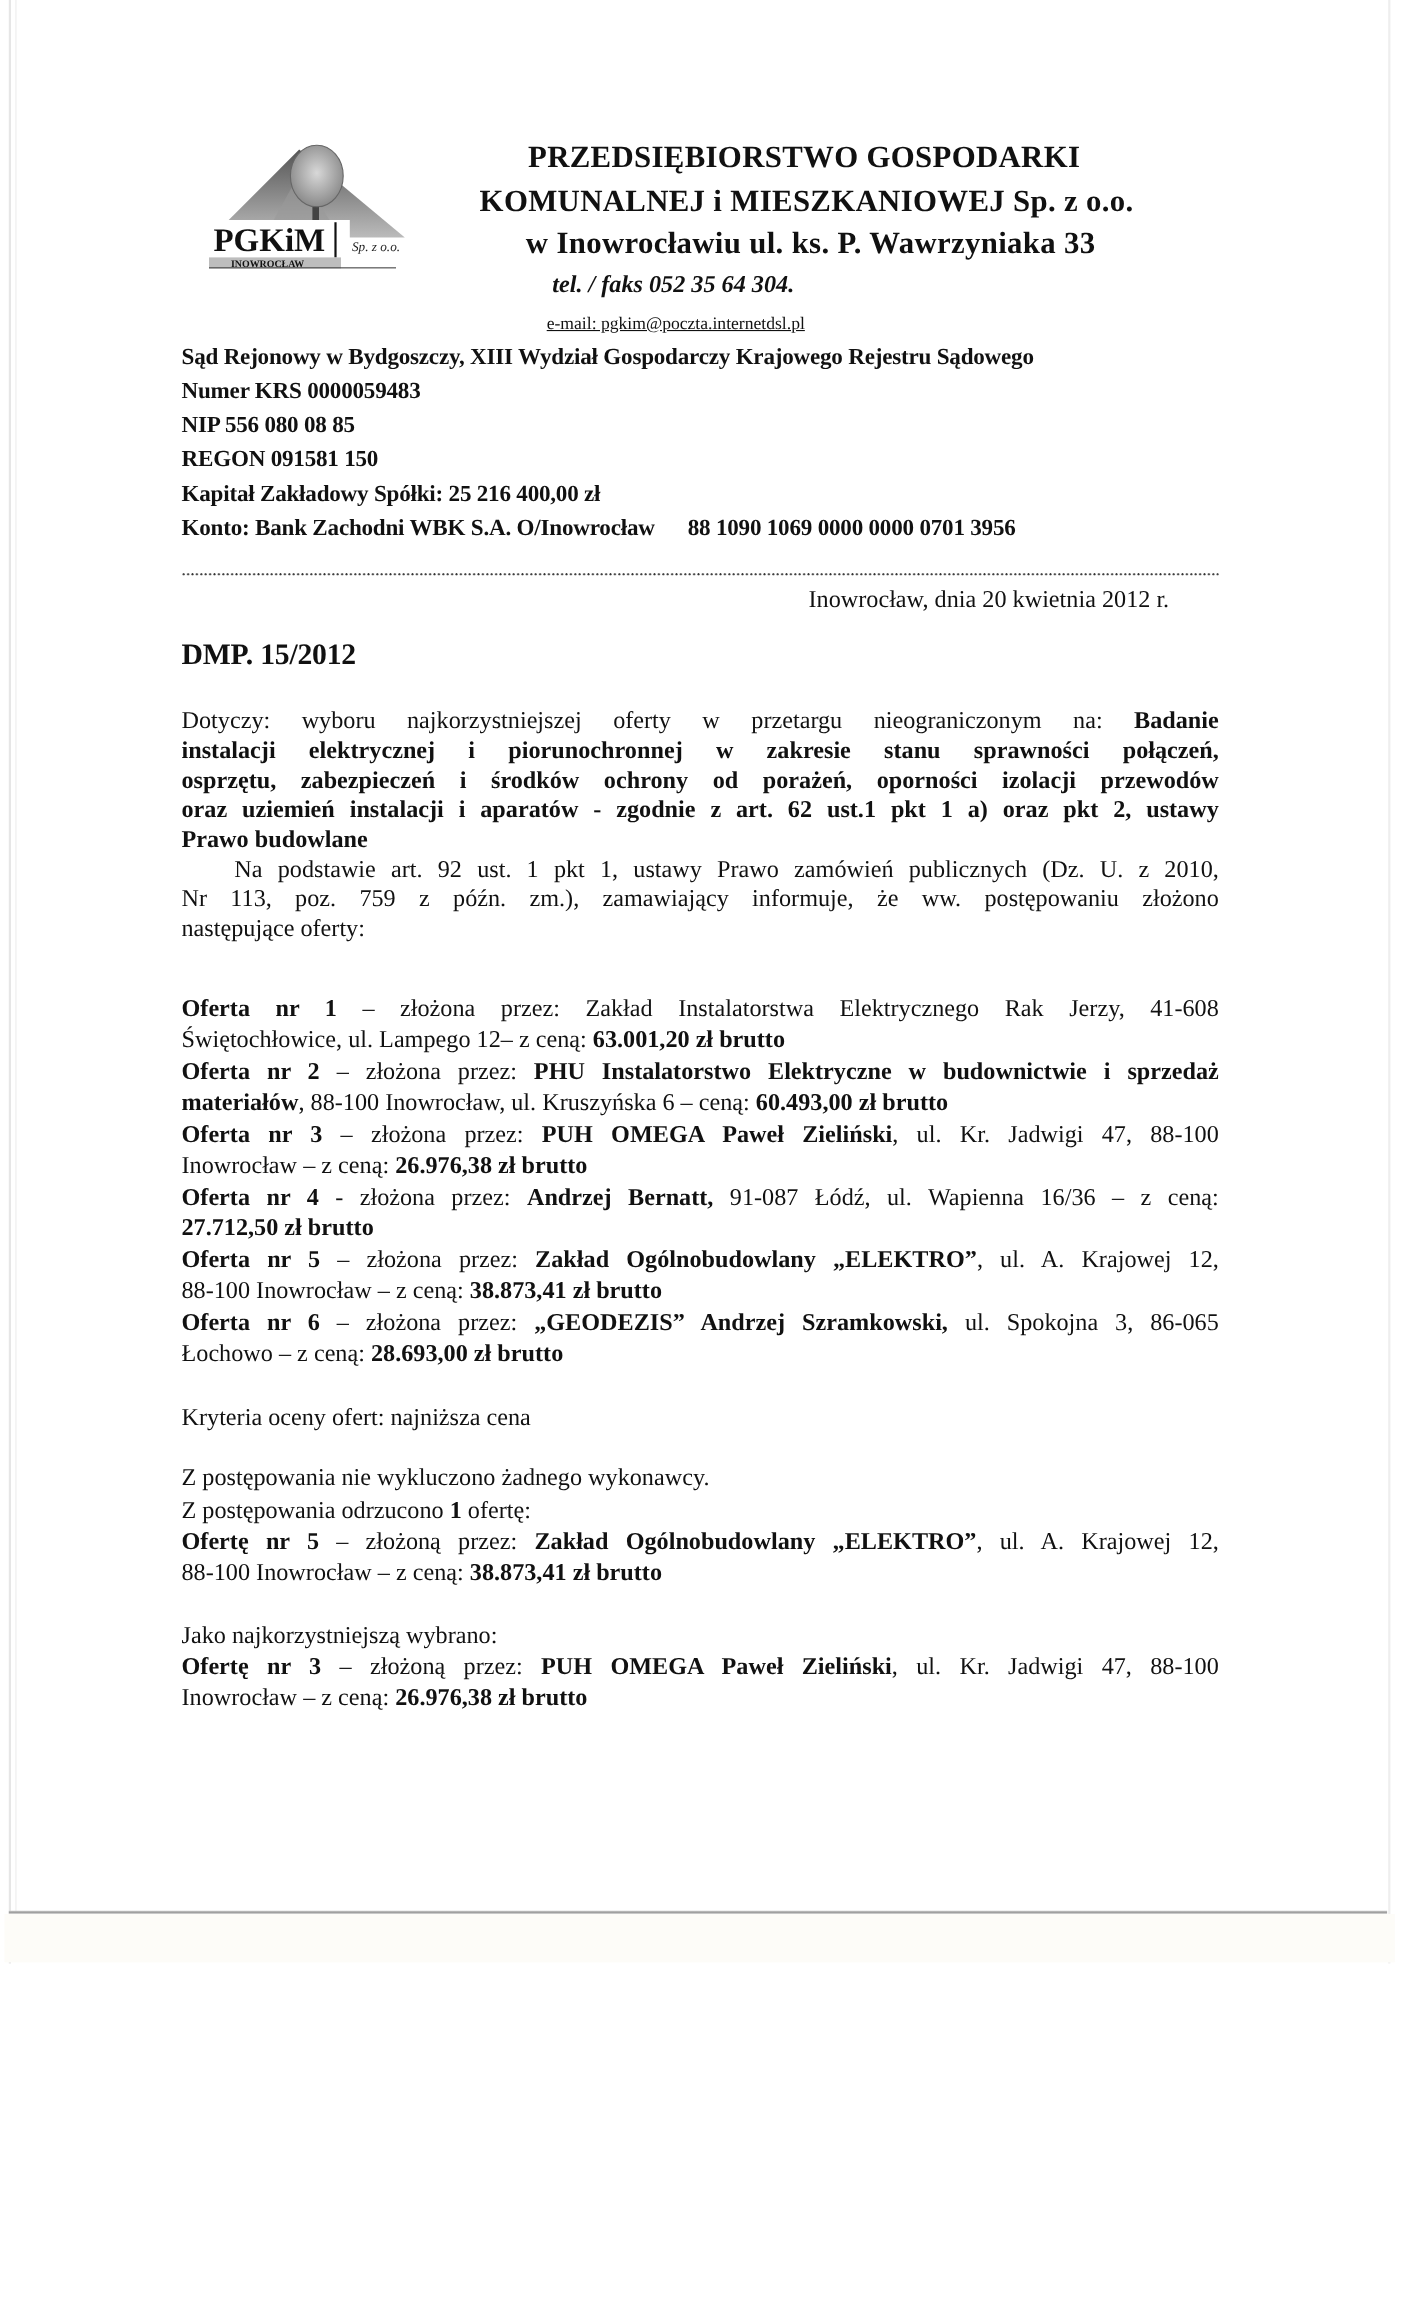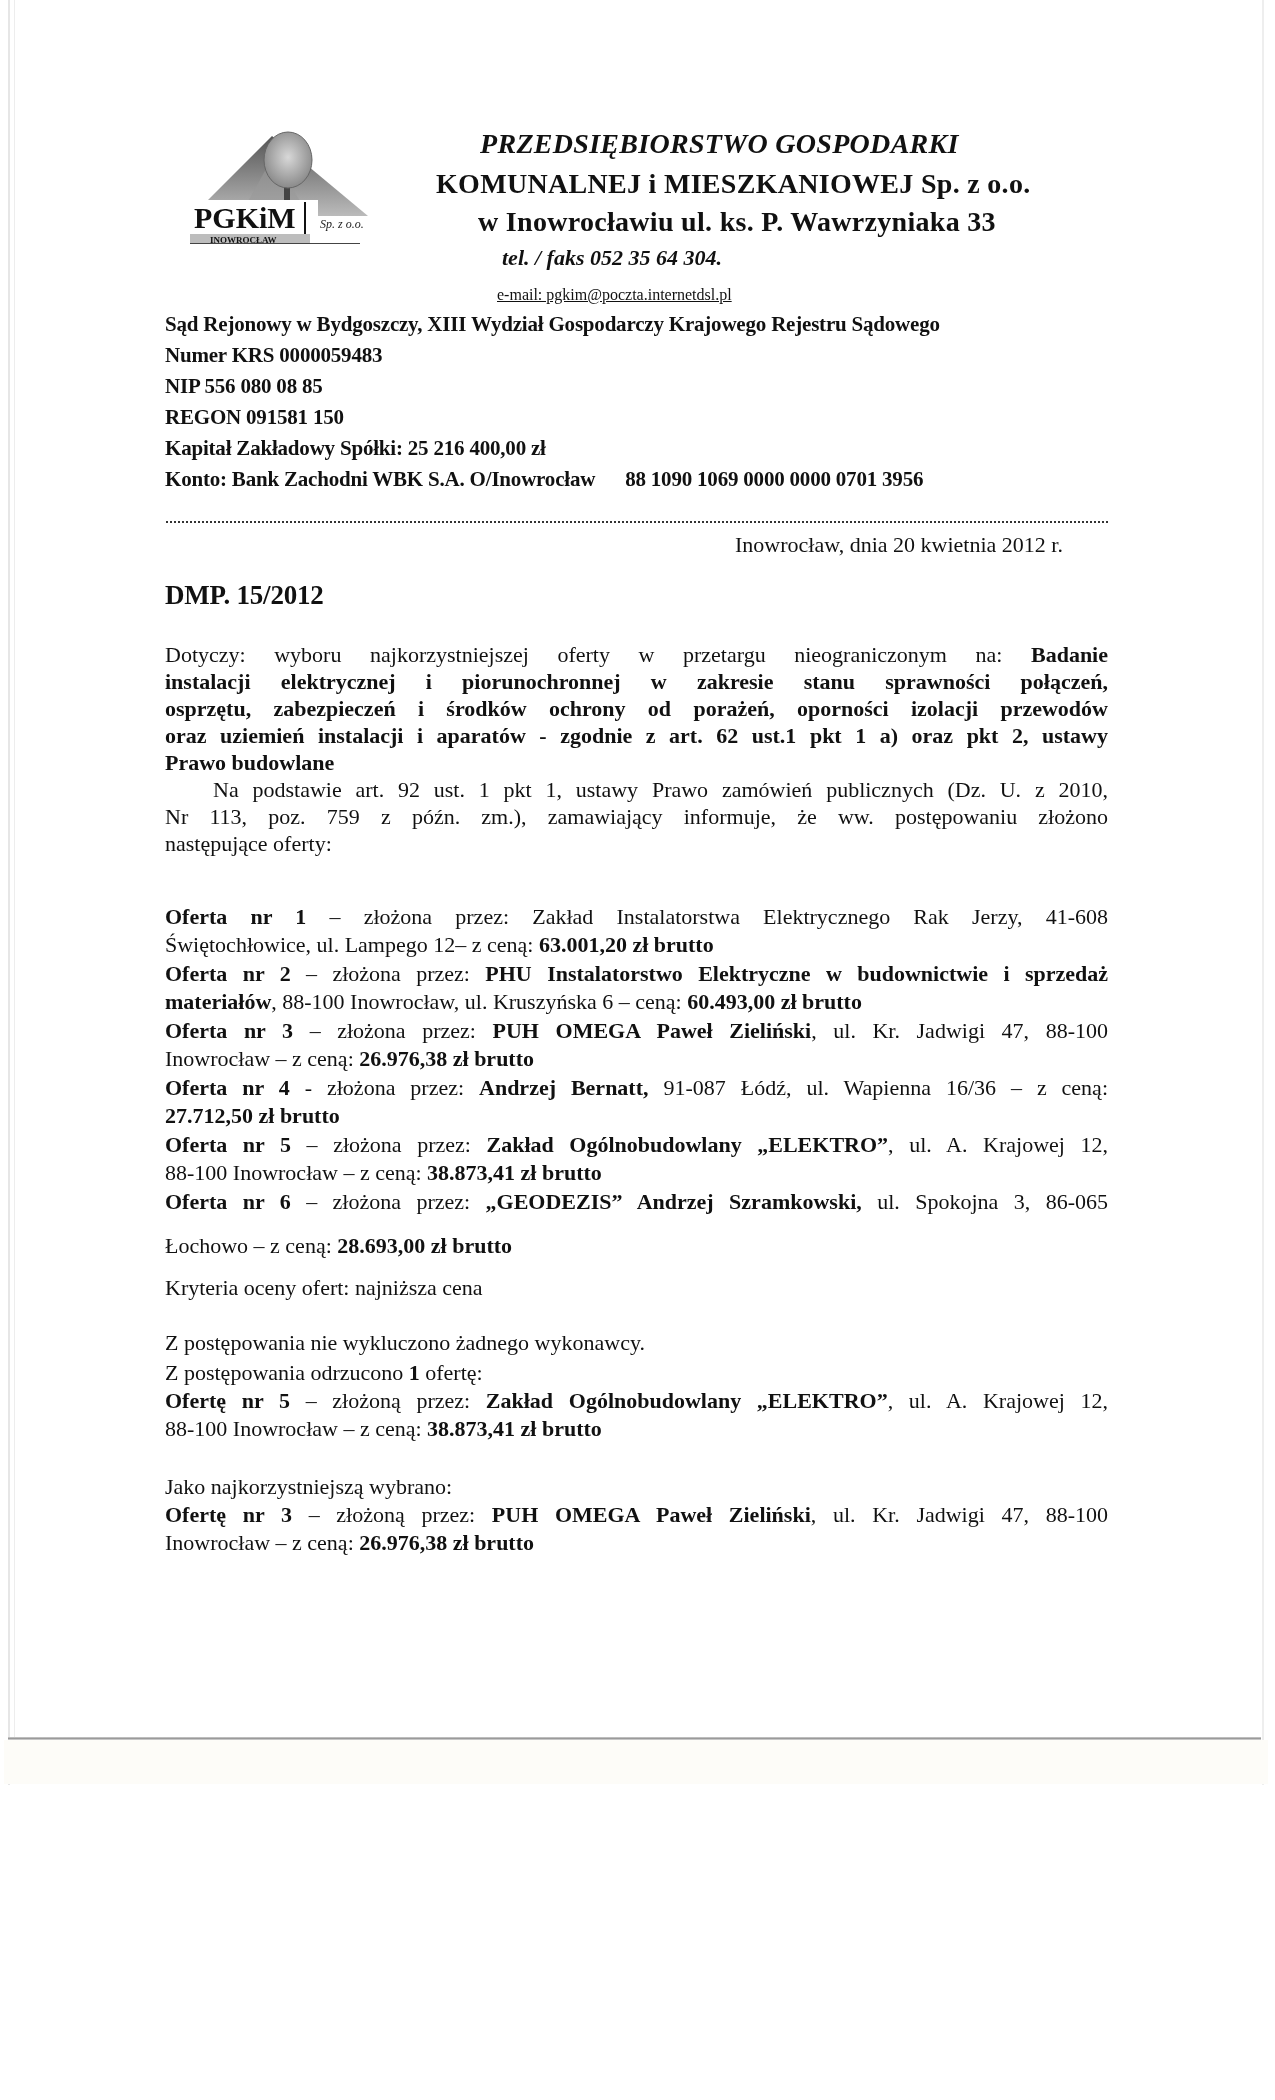--- a/index.html
+++ b/index.html
@@ -55,21 +55,21 @@
     <rect x="10" y="82" width="128" height="34" fill="#fff"></rect>
     <text x="14" y="110" font-family="Liberation Serif, serif" font-weight="bold" font-size="30" fill="#111">PGKiM</text>
     <line x1="125" y1="84" x2="125" y2="116" stroke="#111" stroke-width="2"></line>
     <text x="140" y="110" font-family="Liberation Serif, serif" font-style="italic" font-size="12" fill="#222">Sp. z o.o.</text>
     <rect x="10" y="116" width="120" height="10" fill="#bdbdbd"></rect>
     <text x="30" y="125" font-family="Liberation Serif, serif" font-weight="bold" font-size="9" fill="#111">INOWROCŁAW</text>
   </svg>
 </div>
 <div class="logo-underline"></div>
 
-<div class="line hdr" style="left:480px; top:130px;font-style:italic;">PRZEDSIĘBIORSTWO GOSPODARKI</div>
+<div class="line hdr" style="left:480px; top:130px;">PRZEDSIĘBIORSTWO GOSPODARKI</div>
 <div class="line hdr" style="left:436px; top:170px;">KOMUNALNEJ  i  MIESZKANIOWEJ  Sp. z o.o.</div>
 <div class="line hdr" style="left:478px; top:208px;">w  Inowrocławiu  ul. ks. P. Wawrzyniaka 33</div>
 <div class="line hdr-sm" style="left:502px; top:247px;">tel. / faks 052 35 64 304.</div>
 <div class="line email" style="left:497px; top:287px;">e-mail: pgkim@poczta.internetdsl.pl</div>
 
 <div class="line reg" style="left:165px; top:314px;">Sąd Rejonowy w Bydgoszczy, XIII Wydział Gospodarczy Krajowego Rejestru Sądowego</div>
 <div class="line reg" style="left:165px; top:345px;">Numer KRS 0000059483</div>
 <div class="line reg" style="left:165px; top:376px;">NIP 556 080 08 85</div>
 <div class="line reg" style="left:165px; top:407px;">REGON 091581 150</div>
 <div class="line reg" style="left:165px; top:438px;">Kapitał Zakładowy Spółki: 25 216 400,00 zł</div>
@@ -126,21 +126,21 @@
 <div class="line body just" style="left:165px; top:1134px;">
   <b>Oferta nr 5</b><span> – złożona przez: </span><b>Zakład Ogólnobudowlany „ELEKTRO”</b><span>, ul. A. Krajowej 12,</span>
 </div>
 <div class="line body" style="left:165px; top:1162px;">
   <span>88-100 Inowrocław – z ceną: </span><b>38.873,41 zł brutto</b>
 </div>
 
 <div class="line body just" style="left:165px; top:1191px;">
   <b>Oferta nr 6</b><span> – złożona przez: </span><b>„GEODEZIS” Andrzej Szramkowski,</b><span> ul. Spokojna 3, 86-065</span>
 </div>
-<div class="line body" style="left:165px; top:1219px;margin-top:16px;">
+<div class="line body" style="left:165px; top:1219px;">
   <span>Łochowo – z ceną: </span><b>28.693,00 zł brutto</b>
 </div>
 
 <div class="line body" style="left:165px; top:1277px;">Kryteria oceny ofert: najniższa cena</div>
 <div class="line body" style="left:165px; top:1305px;margin-top:27px;">Z postępowania nie wykluczono żadnego wykonawcy.</div>
 
 <div class="line body" style="left:165px; top:1362px;font-family:Liberation Serif, serif;">
   <span>Z postępowania odrzucono </span><b>1</b><span> ofertę:</span>
 </div>
 <div class="line body just" style="left:165px; top:1390px;">

